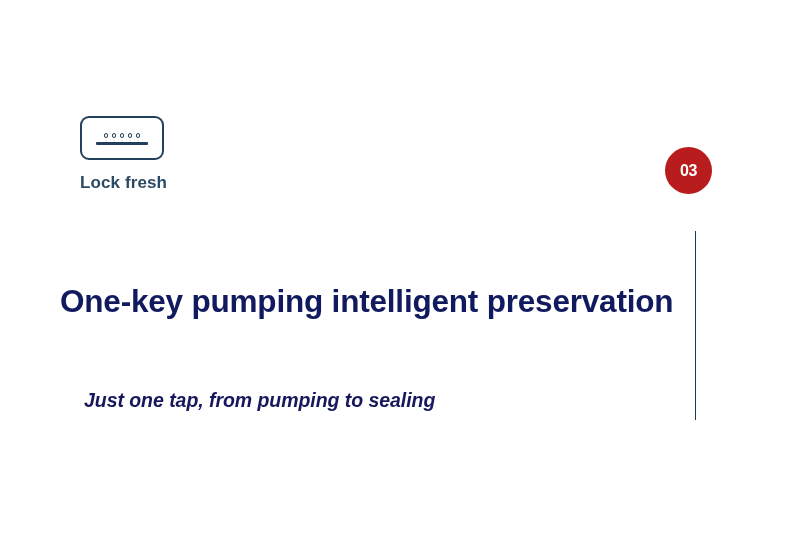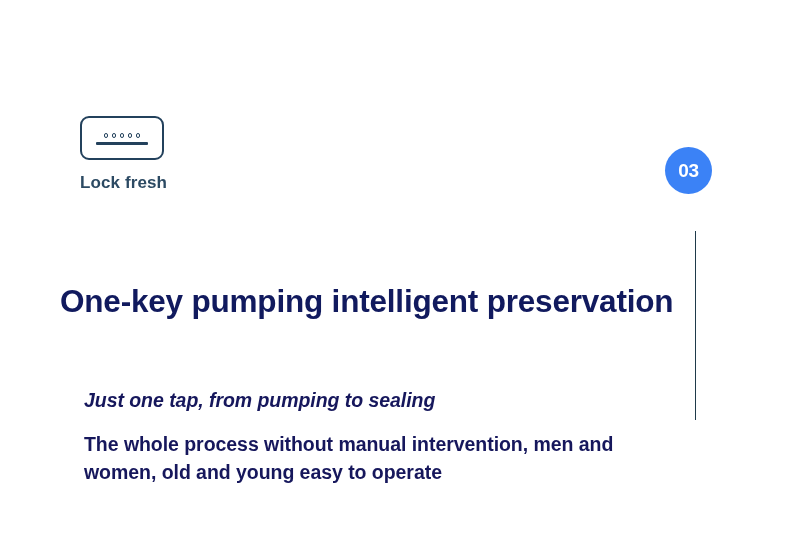--- a/index.html
+++ b/index.html
@@ -68,26 +68,26 @@
   }
 
   
   .section-badge {
     position: absolute;
     left: 665px;
     top: 147px;
     width: 47px;
     height: 47px;
     border-radius: 50%;
-    background: #3b82f6;
+    background: #b91c1c;
     color: #ffffff;
     display: flex;
     align-items: center;
     justify-content: center;
-    font-size: 19px;
+    font-size: 16px;
     font-weight: 700;
     letter-spacing: -0.3px;
   }
 
   
   .vertical-rule {
     position: absolute;
     left: 695px;
     top: 231px;
     width: 1.4px;
@@ -150,16 +150,15 @@
   </div>
 
   <div class="section-badge">03</div>
 
   <div class="vertical-rule"></div>
 
   <div class="headline">One-key pumping intelligent preservation</div>
 
   <div class="body-copy">
     <div class="body-line lead">Just one tap, from pumping to sealing</div>
-    <div class="body-line detail">The whole process without manual intervention, men and women, old and young easy to operate</div>
   </div>
 
 </div>
 
 </body></html>

